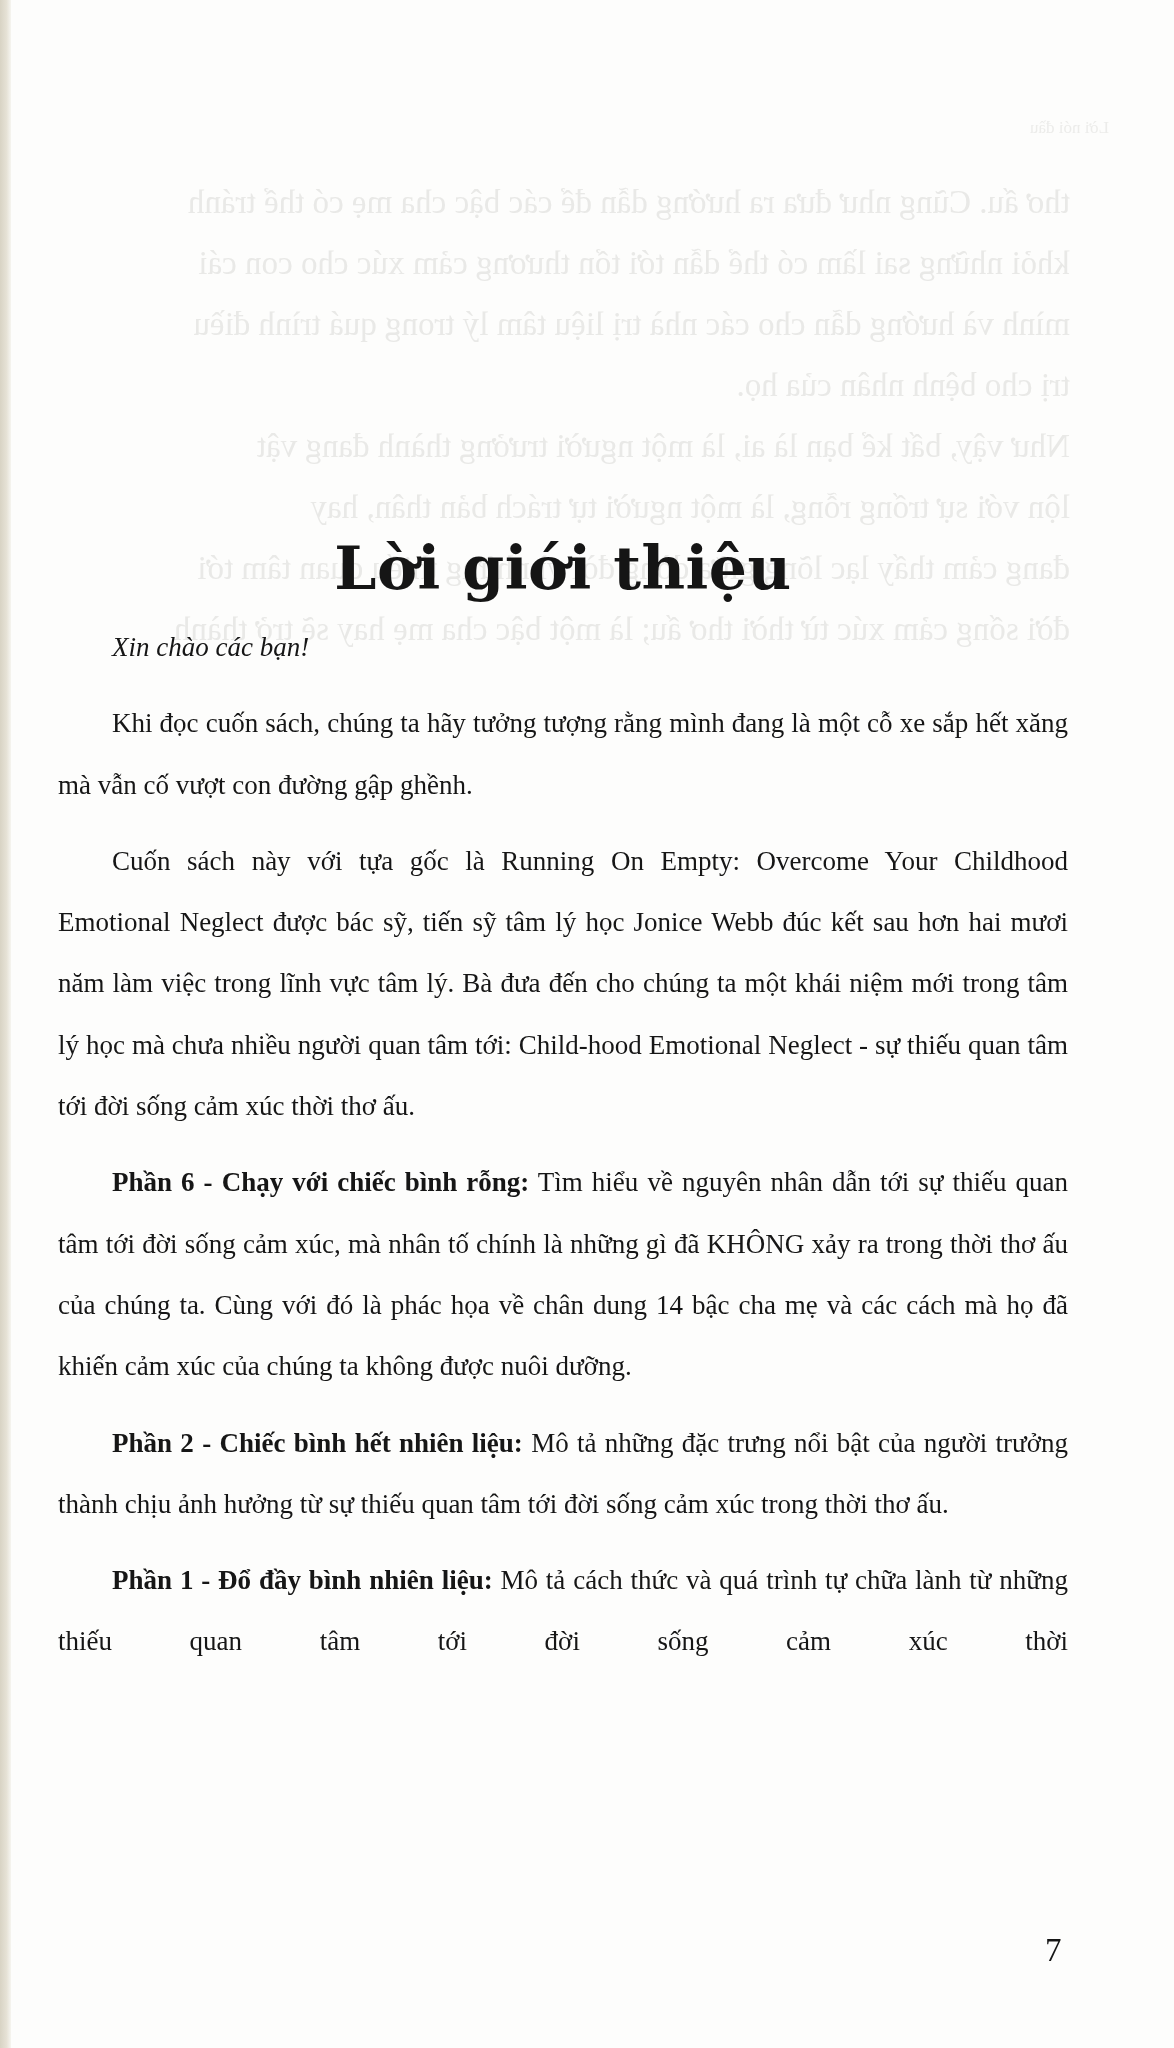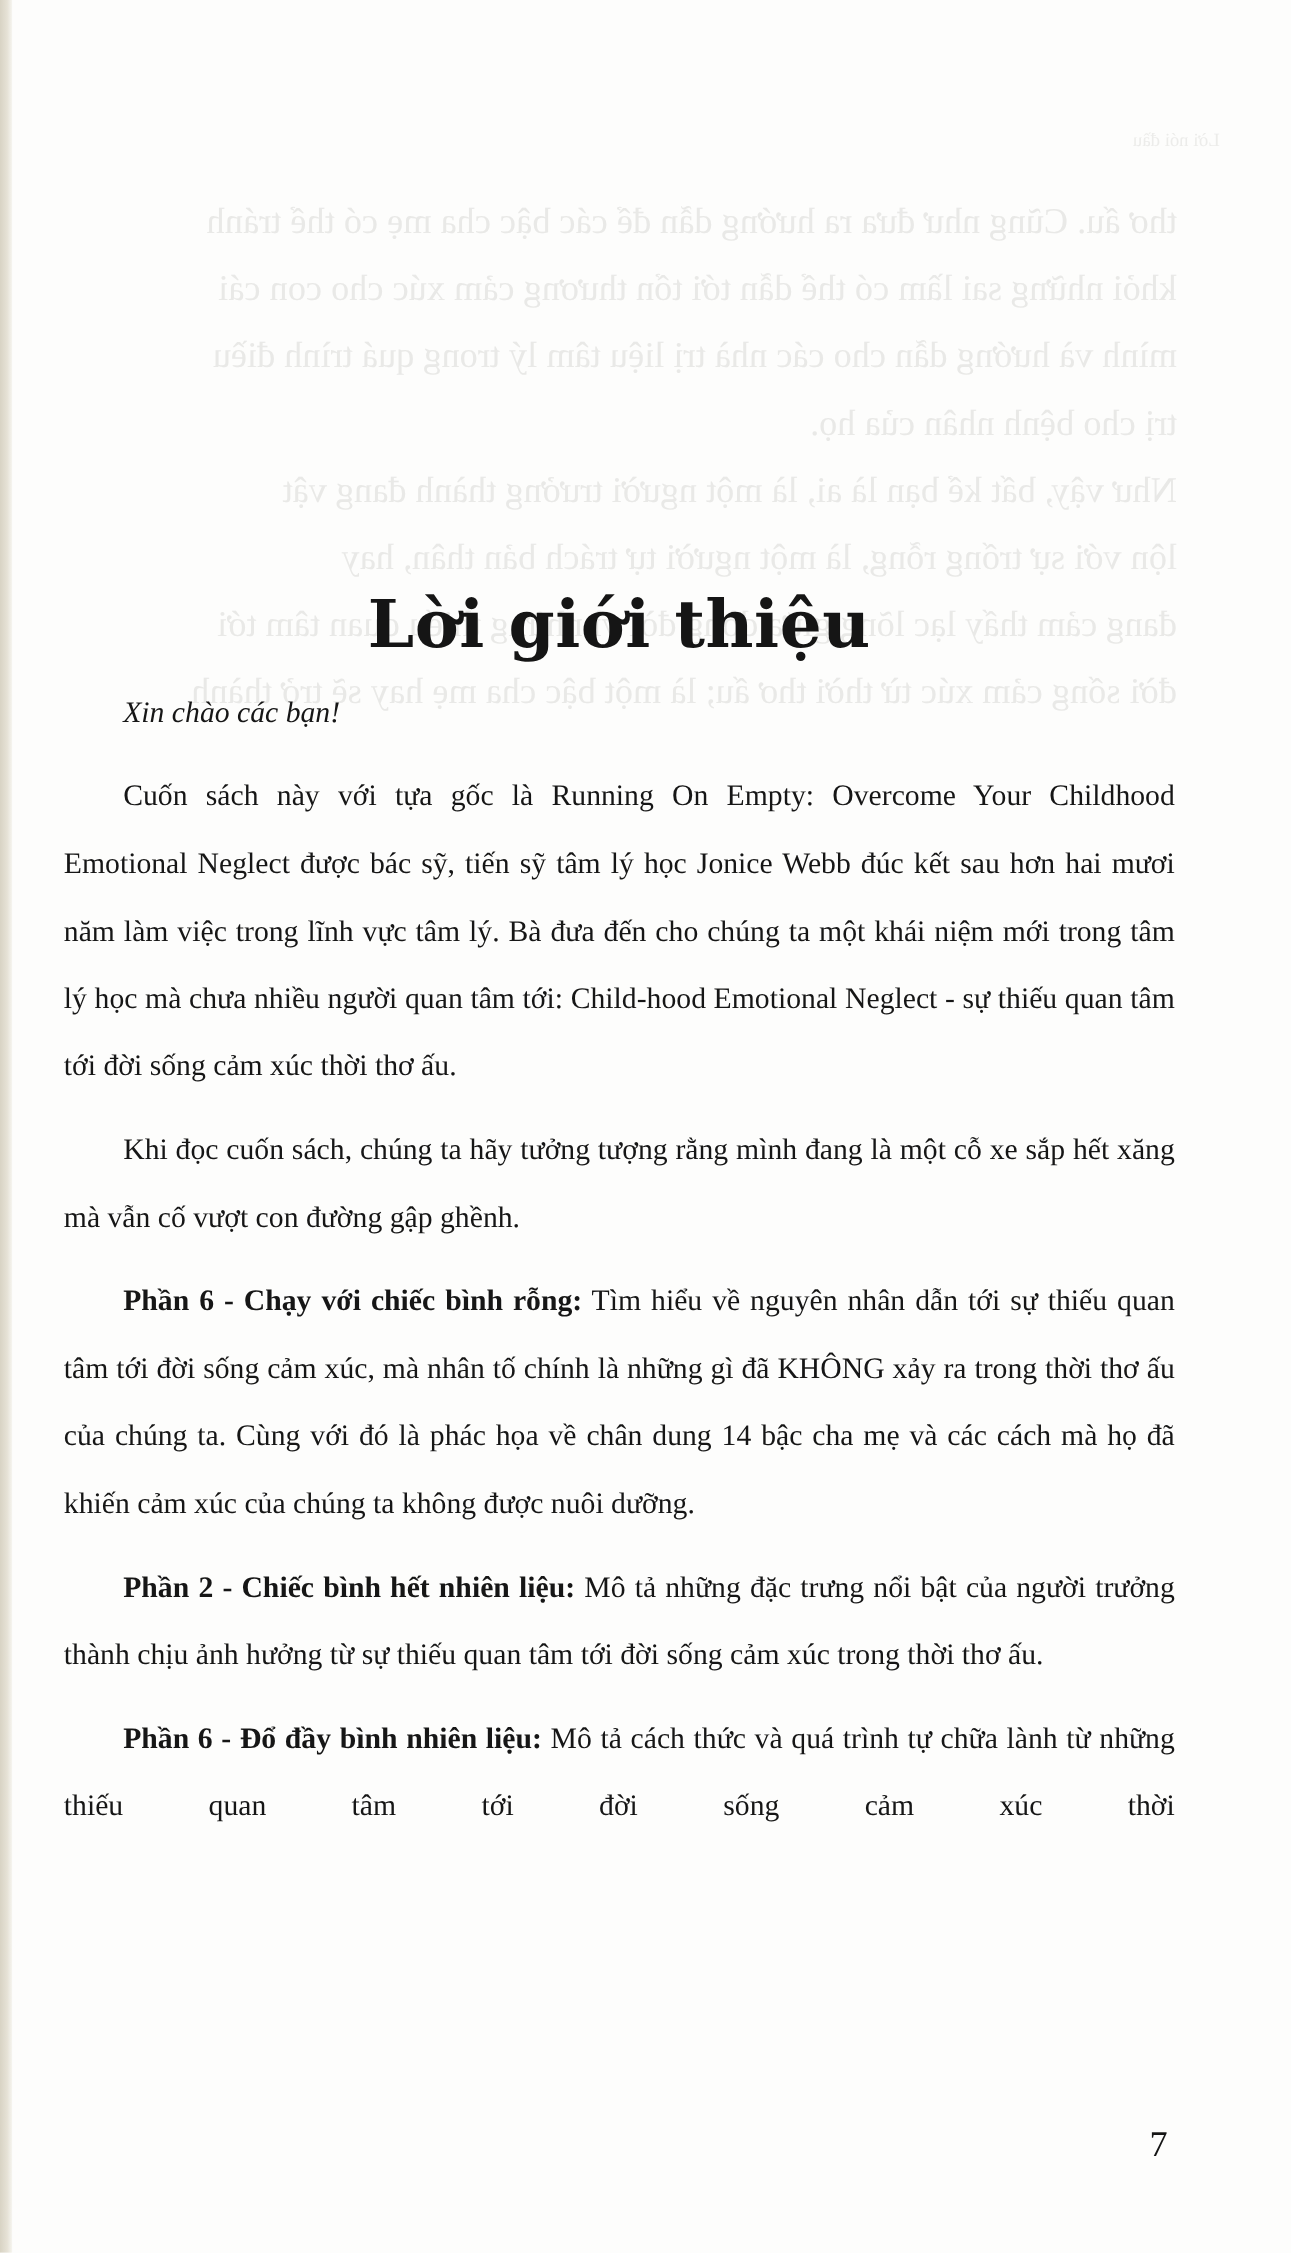--- a/index.html
+++ b/index.html
@@ -68,34 +68,34 @@
   </div>
 </div>
 
 <div class="page">
   <h1 class="title">Lời giới thiệu</h1>
 
   <div class="body">
     <p class="greeting">Xin chào các bạn!</p>
 
     <p class="para">
-      <b></b><span>Cuốn sách này với tựa gốc là Running On Empty: Overcome Your Childhood Emotional Neglect được bác sỹ, tiến sỹ tâm lý học Jonice Webb đúc kết sau hơn hai mươi năm làm việc trong lĩnh vực tâm lý. Bà đưa đến cho chúng ta một khái niệm mới trong tâm lý học mà chưa nhiều người quan tâm tới: Child-hood Emotional Neglect - sự thiếu quan tâm tới đời sống cảm xúc thời thơ ấu.</span>
+      <b></b><span>Khi đọc cuốn sách, chúng ta hãy tưởng tượng rằng mình đang là một cỗ xe sắp hết xăng mà vẫn cố vượt con đường gập ghềnh.</span>
     </p>
 
     <p class="para">
-      <b></b><span>Khi đọc cuốn sách, chúng ta hãy tưởng tượng rằng mình đang là một cỗ xe sắp hết xăng mà vẫn cố vượt con đường gập ghềnh.</span>
+      <b></b><span>Cuốn sách này với tựa gốc là Running On Empty: Overcome Your Childhood Emotional Neglect được bác sỹ, tiến sỹ tâm lý học Jonice Webb đúc kết sau hơn hai mươi năm làm việc trong lĩnh vực tâm lý. Bà đưa đến cho chúng ta một khái niệm mới trong tâm lý học mà chưa nhiều người quan tâm tới: Child-hood Emotional Neglect - sự thiếu quan tâm tới đời sống cảm xúc thời thơ ấu.</span>
     </p>
 
     <p class="para">
       <b>Phần 6 - Chạy với chiếc bình rỗng:</b><span> Tìm hiểu về nguyên nhân dẫn tới sự thiếu quan tâm tới đời sống cảm xúc, mà nhân tố chính là những gì đã KHÔNG xảy ra trong thời thơ ấu của chúng ta. Cùng với đó là phác họa về chân dung 14 bậc cha mẹ và các cách mà họ đã khiến cảm xúc của chúng ta không được nuôi dưỡng.</span>
     </p>
 
     <p class="para">
       <b>Phần 2 - Chiếc bình hết nhiên liệu:</b><span> Mô tả những đặc trưng nổi bật của người trưởng thành chịu ảnh hưởng từ sự thiếu quan tâm tới đời sống cảm xúc trong thời thơ ấu.</span>
     </p>
 
     <p class="para" style="text-align-last: justify;">
-      <b>Phần 6 - Đổ đầy bình nhiên liệu:</b><span> Mô tả cách thức và quá trình tự chữa lành từ những thiếu quan tâm tới đời sống cảm xúc thời</span>
+      <b>Phần 1 - Đổ đầy bình nhiên liệu:</b><span> Mô tả cách thức và quá trình tự chữa lành từ những thiếu quan tâm tới đời sống cảm xúc thời</span>
     </p>
   </div>
 
   <div class="page-number" style="left: 987px;">7</div>
 </div>
 
 </body></html>

